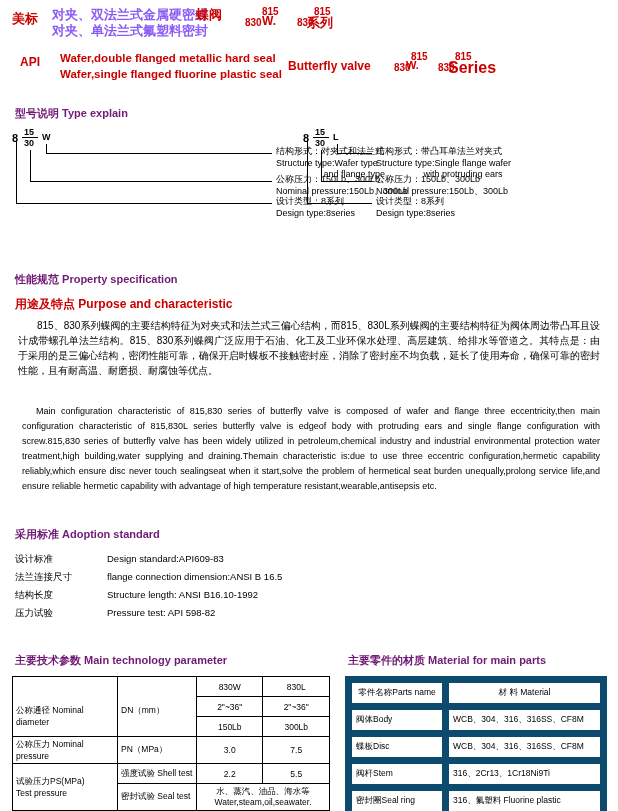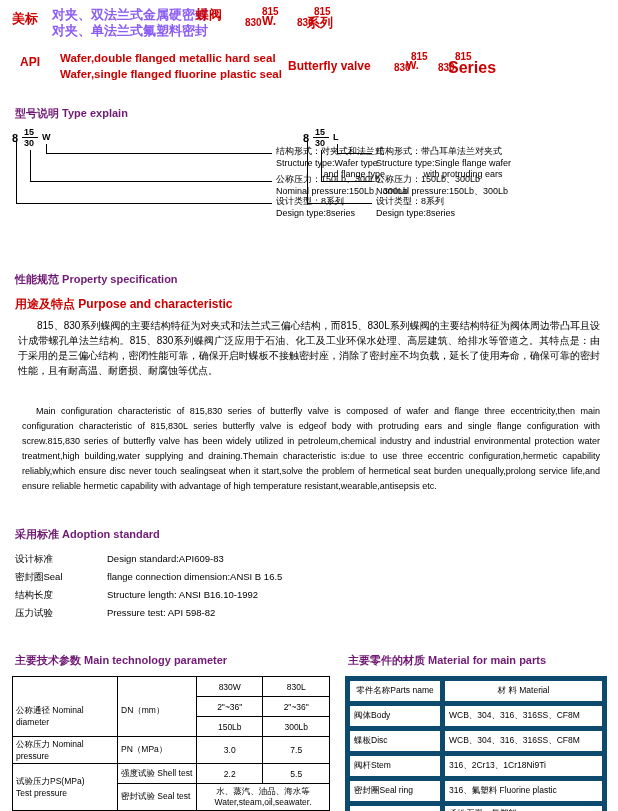--- a/index.html
+++ b/index.html
@@ -62,21 +62,21 @@
 
   
   table{border-collapse:collapse;}
   .tbl-tech{position:absolute;left:12px;top:676px;width:318px;font-size:8.5px;}
   .tbl-tech td{border:1px solid #000;padding:2px 3px;height:15px;vertical-align:middle;}
   .tbl-tech td.lbl{width:98px;}
   .tbl-tech td.mid{width:72px;}
   .tbl-tech td.c{text-align:center;}
 
   .tbl-mat{position:absolute;left:345px;top:676px;width:262px;font-size:8.5px;}
-  .tbl-mat td{border:5px solid #0c4a6e;padding:2px 4px;height:16px;vertical-align:middle;}
+  .tbl-mat td{border:7px solid #0c4a6e;padding:2px 4px;height:16px;vertical-align:middle;}
   .tbl-mat td.n{width:82px;}
   .tbl-mat td.hd{text-align:center;}
 </style>
 </head>
 <body>
 
 <div class="page">
 
   <div class="hdr">
     <div class="hdr-row1">
@@ -176,21 +176,21 @@
   <div class="sec-title prop-title">性能规范 Property specification</div>
   <div class="sec-sub purp-title">用途及特点 Purpose and characteristic</div>
 
   <div class="para-cn" style="left:18px;top:318px;width:582px;text-indent:19px;">815、830系列蝶阀的主要结构特征为对夹式和法兰式三偏心结构，而815、830L系列蝶阀的主要结构特征为阀体周边带凸耳且设计成带螺孔单法兰结构。815、830系列蝶阀广泛应用于石油、化工及工业环保水处理、高层建筑、给排水等管道之。其特点是：由于采用的是三偏心结构，密闭性能可靠，确保开启时蝶板不接触密封座，消除了密封座不均负载，延长了使用寿命，确保可靠的密封性能，且有耐高温、耐磨损、耐腐蚀等优点。</div>
 
   <div class="para-en" style="left:22px;top:404px;width:578px;text-indent:14px;">Main configuration characteristic of 815,830 series of butterfly valve is composed of wafer and flange three eccentricity,then main configuration characteristic of 815,830L series butterfly valve is edgeof body with protruding ears and single flange configuration with screw.815,830 series of butterfly valve has been widely utilized in petroleum,chemical industry and industrial environmental protection water treatment,high building,water supplying and draining.Themain characteristic is:due to use three eccentric configuration,hermetic capability reliably,which ensure disc never touch sealingseat when it start,solve the problem of hermetical seat burden unequally,prolong service life,and ensure reliable hermetic capability with advantage of high temperature resistant,wearable,antisepsis etc.</div>
 
   <div class="sec-title adopt-title">采用标准 Adoption standard</div>
   <div class="adopt-list">
     <div><span class="lbl">设计标准</span><span>Design standard:API609-83</span></div>
-    <div><span class="lbl">密封圈Seal</span><span>flange connection dimension:ANSI B 16.5</span></div>
+    <div><span class="lbl">法兰连接尺寸</span><span>flange connection dimension:ANSI B 16.5</span></div>
     <div><span class="lbl">结构长度</span><span>Structure length: ANSI B16.10-1992</span></div>
     <div><span class="lbl">压力试验</span><span>Pressure test: API 598-82</span></div>
   </div>
 
   <div class="sec-title tech-title">主要技术参数 Main technology parameter</div>
   <div class="sec-title mat-title">主要零件的材质 Material for main parts</div>
 
   <table class="tbl-tech">
     <tbody>
         <tr>

